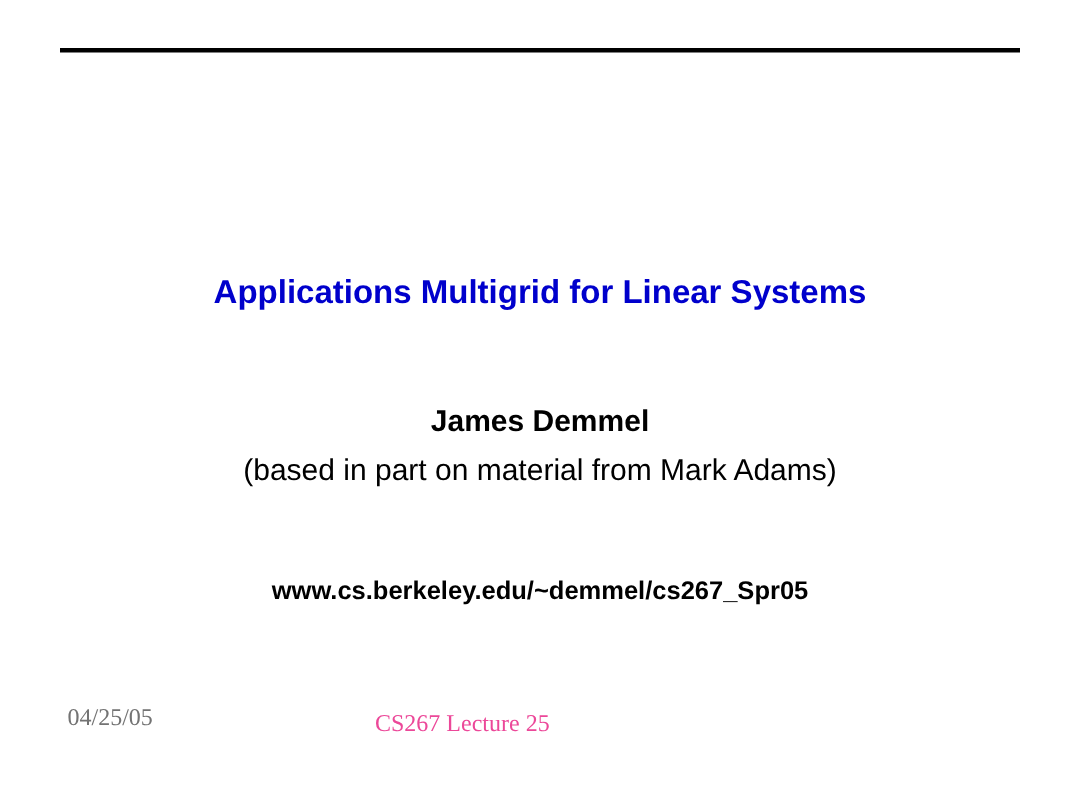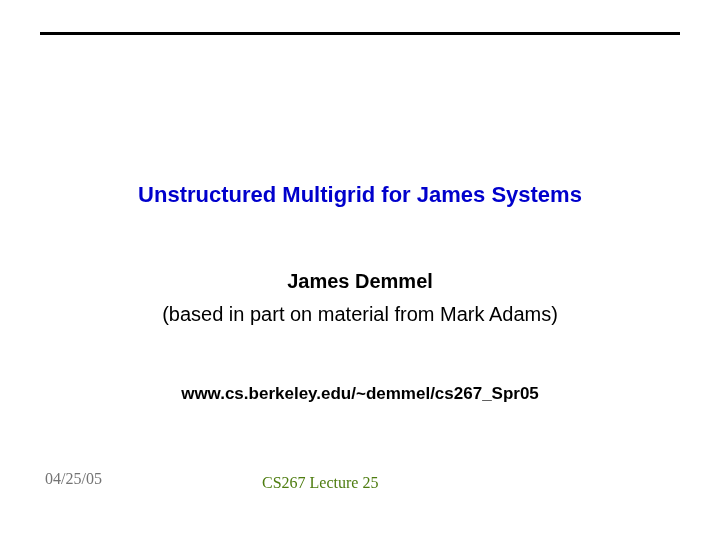--- a/index.html
+++ b/index.html
@@ -73,33 +73,33 @@
       position: absolute;
       bottom: 52px;
       left: 45px;
       font-size: 16px;
       font-family: Liberation Serif, serif;
       color: #737373;
     }
     .footer-lecture {
       position: absolute;
       bottom: 48px;
-      left: 262px;
+      left: 250px;
       font-size: 16px;
       font-family: "Times New Roman", Times, serif;
-      color: #4d7c0f;
+      color: #ec4899;
     }
   </style>
 </head>
 <body>
 
 <div class="top-rule"></div>
 
 <div class="title-block">
-  <div class="title-line title-line-2">Unstructured Multigrid for James Systems</div>
+  <div class="title-line title-line-2">Applications Multigrid for Linear Systems</div>
 </div>
 
 <div class="author-block">
   <div class="author-name">James Demmel</div>
   <div class="author-note">(based in part on material from Mark Adams)</div>
 </div>
 
 <div class="url-block">
   <div class="url-text">www.cs.berkeley.edu/~demmel/cs267_Spr05</div>
 </div>

